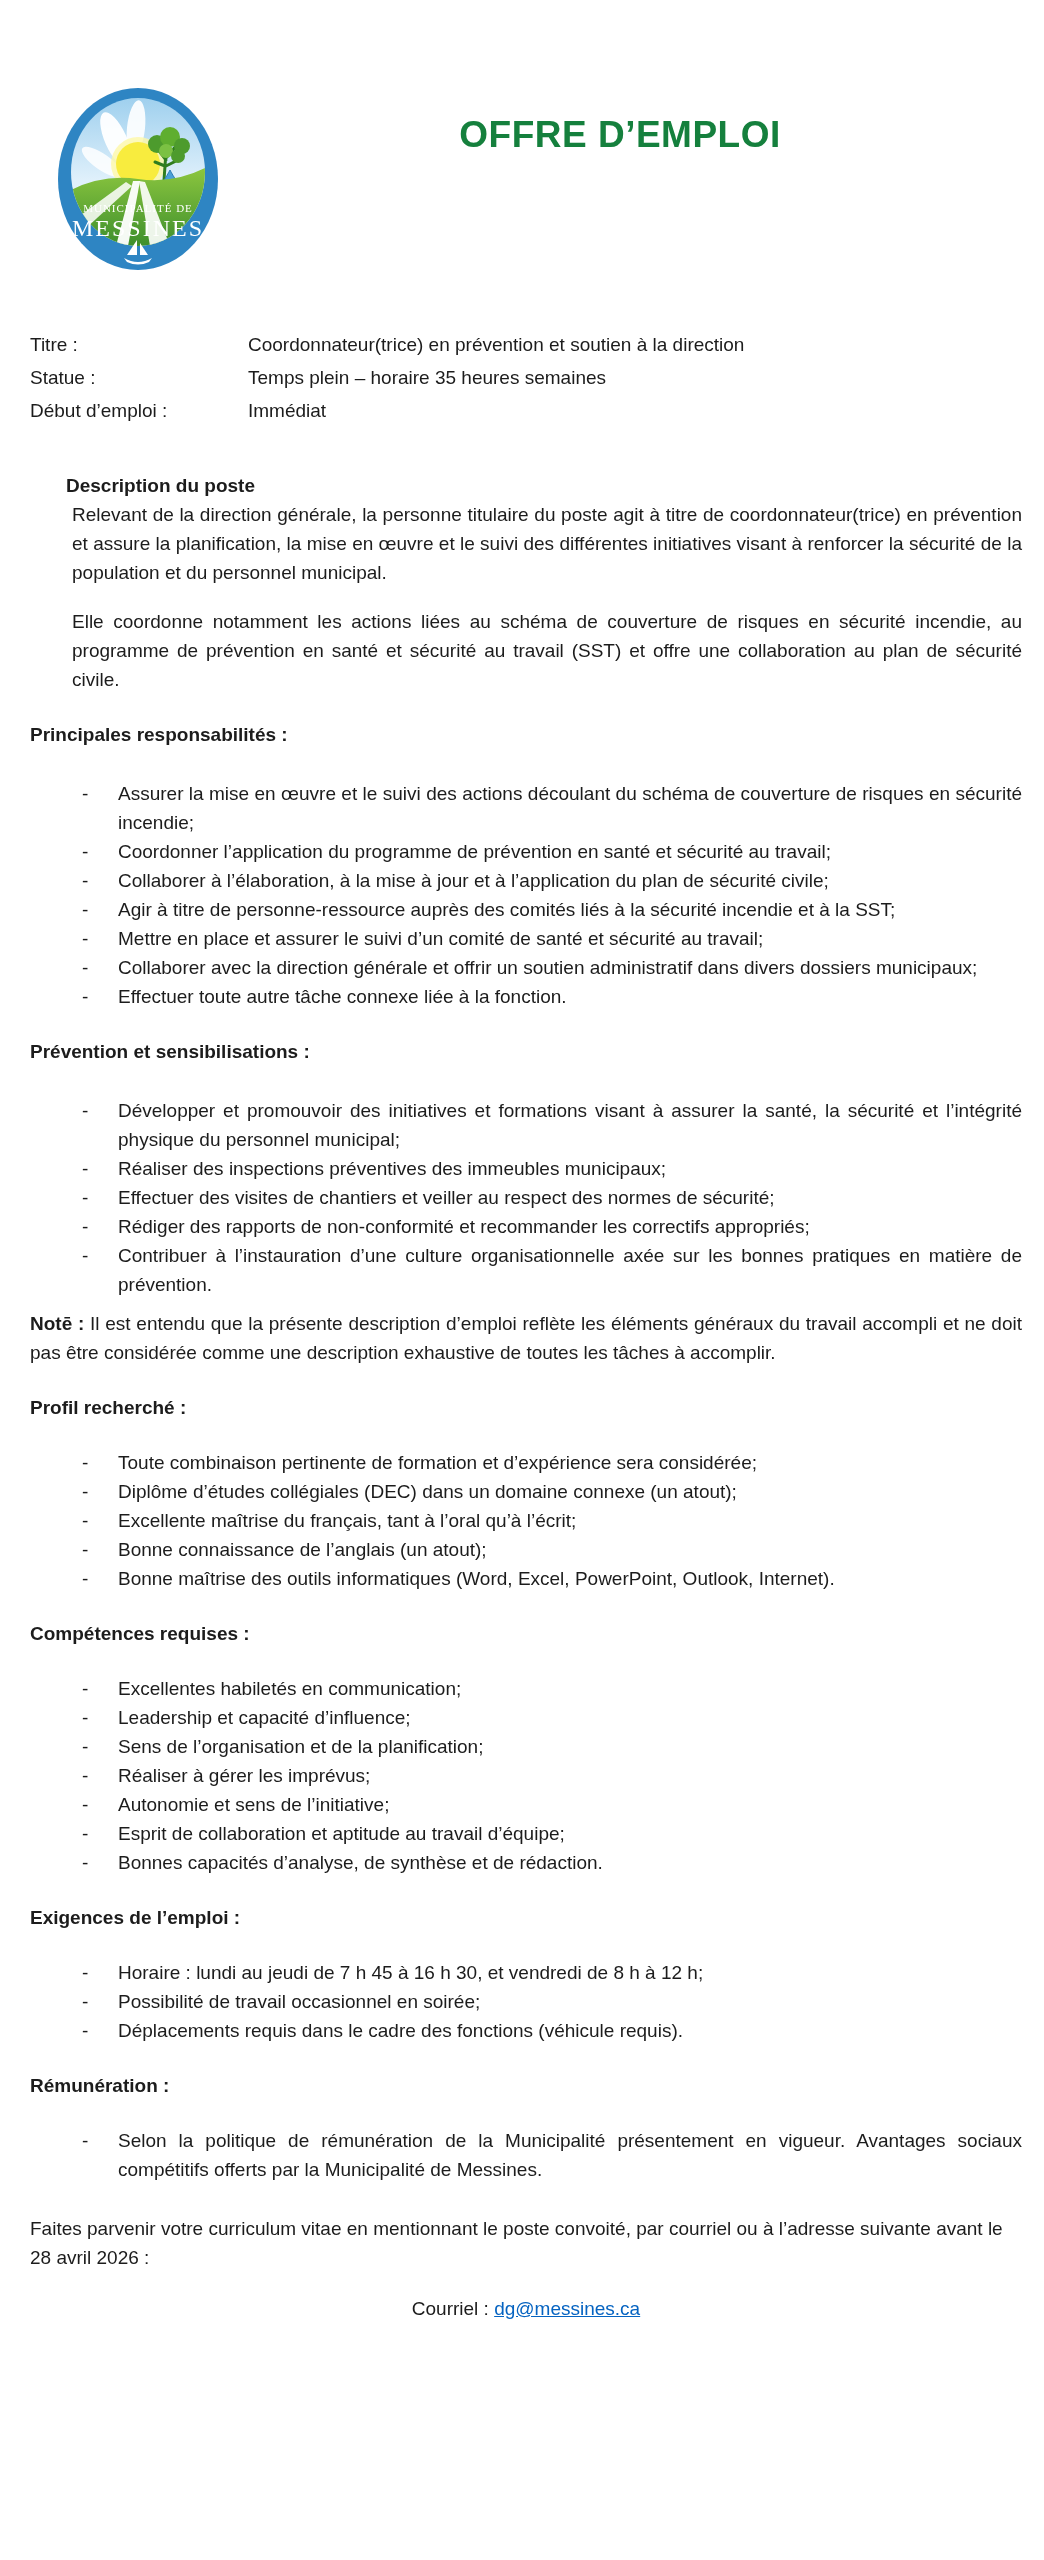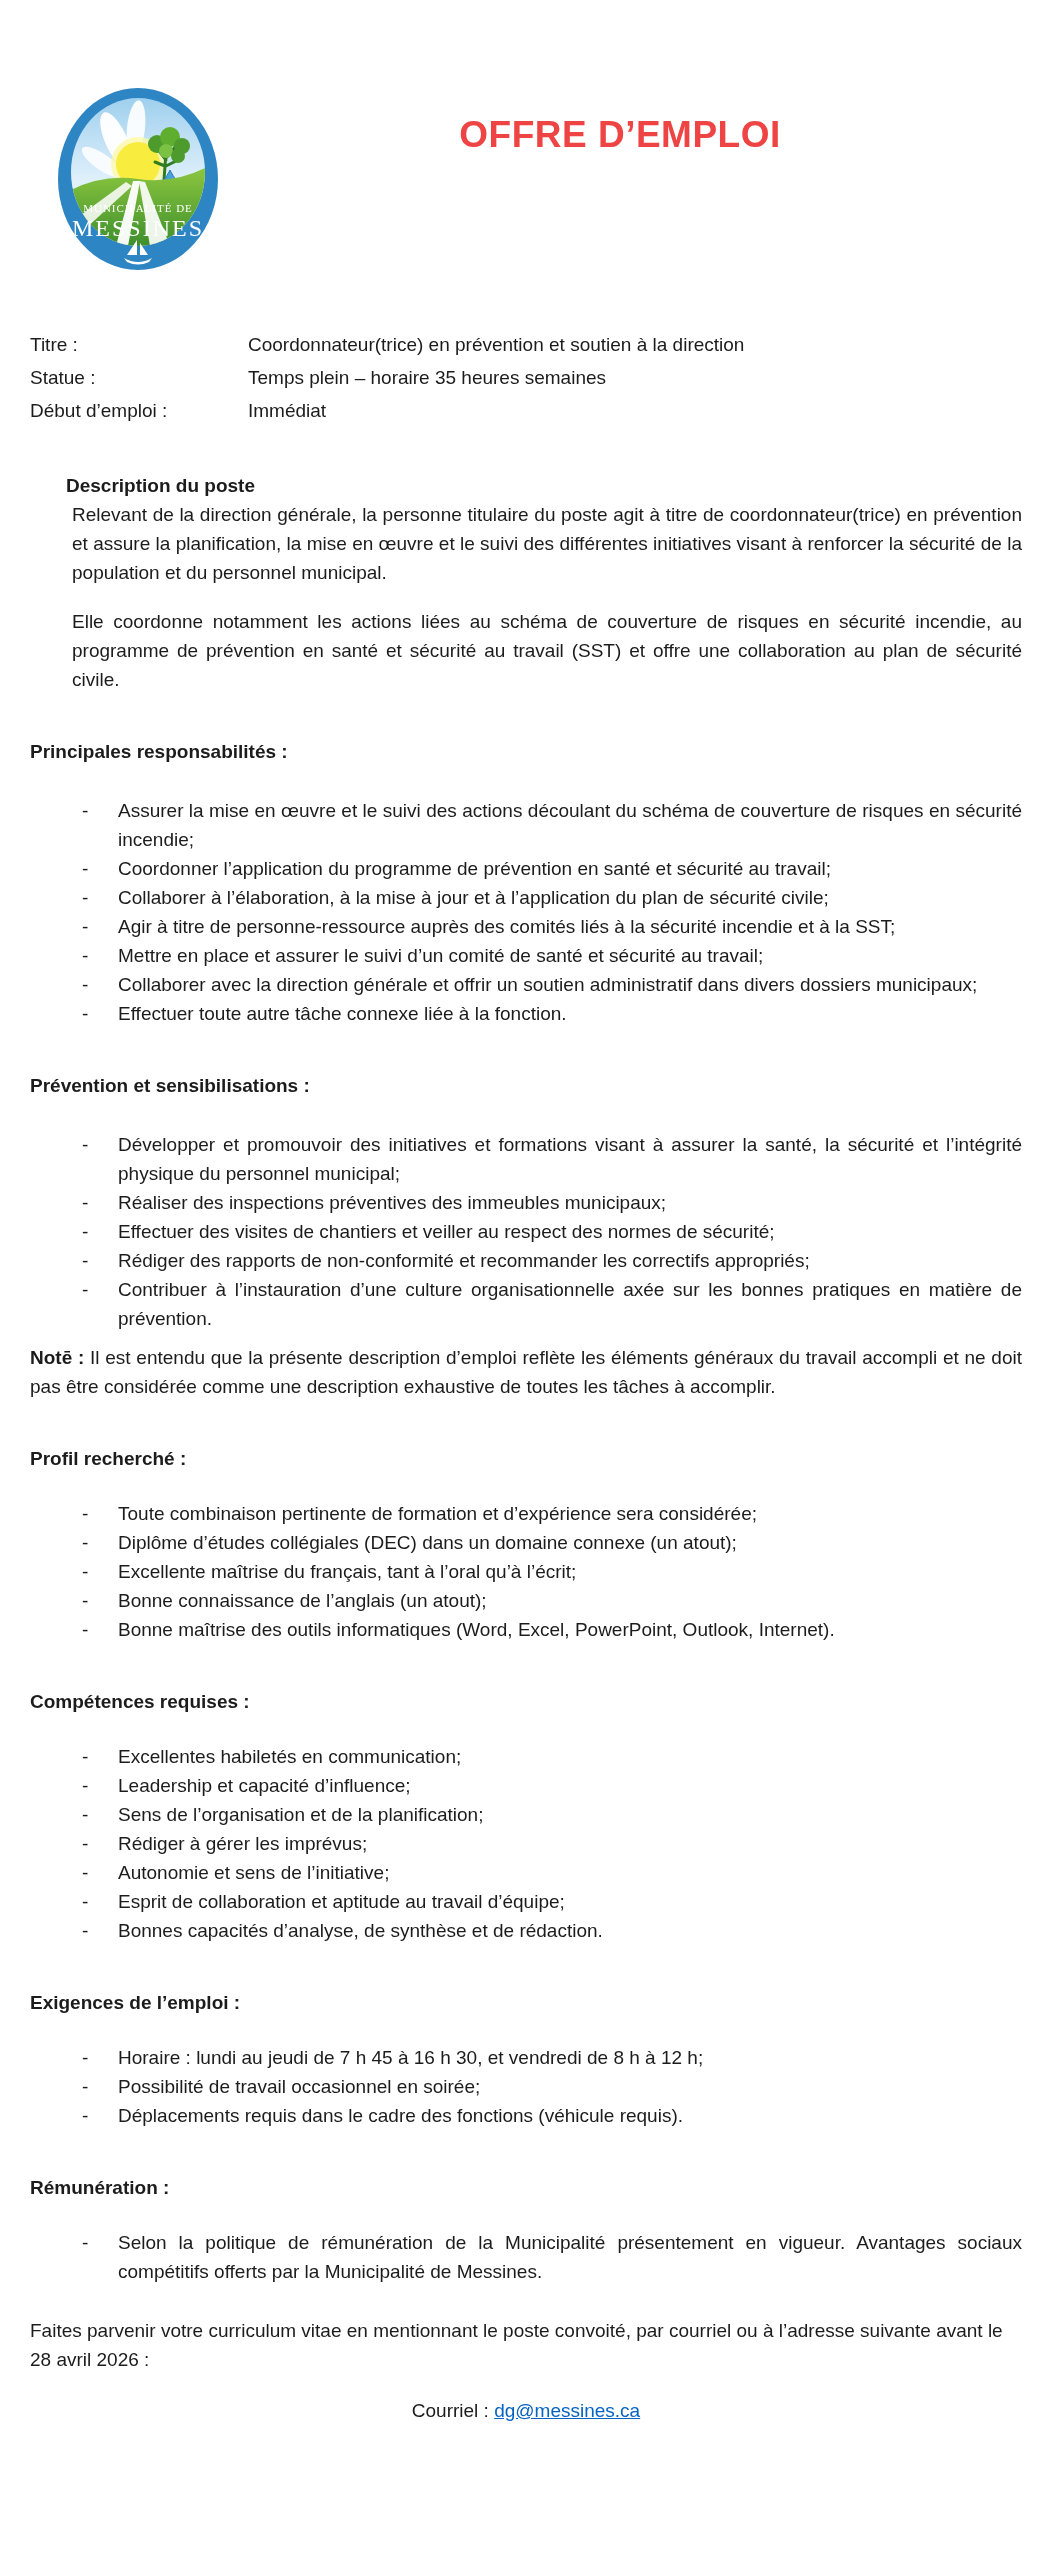--- a/index.html
+++ b/index.html
@@ -7,27 +7,27 @@
     width:1044px;height:2560px;overflow:hidden;box-sizing:border-box;
     background:#ffffff;color:#1c1c1c;
     font-family:"Liberation Sans",sans-serif;
     font-size:19px;line-height:29px;
     padding:0 22px 0 30px;position:relative;
   }
   
   .header{display:flex;align-items:flex-start;padding-top:88px;}
   .logo{width:160px;height:182px;margin-left:28px;flex:0 0 auto;text-align:right;}
   .title-wrap{flex:1;text-align:center;padding-top:26px;}
-  .doc-title{font-size:37px;line-height:42px;font-weight:700;color:#ef4444;letter-spacing:.5px;}
+  .doc-title{font-size:37px;line-height:42px;font-weight:700;color:#15803d;letter-spacing:.5px;}
   
   .meta{margin-top:58px;}
   .meta-row{display:grid;grid-template-columns:218px 1fr;line-height:33px;}
   .meta-label{white-space:nowrap;}
   
-  .sec-heading{font-weight:700;margin-top:43px;}
+  .sec-heading{font-weight:700;margin-top:26px;}
   .sec-heading.first{margin-top:44px;margin-left:36px;}
   .para{margin:0 0 0 42px;text-align:justify;}
   .para + .para{margin-top:20px;}
   ul.bullets{list-style:none;margin:30px 0 0 48px;padding:0;}
   ul.bullets.tight{margin-top:26px;}
   li.bullet{display:flex;}
   li.bullet .dash{flex:0 0 36px;padding-left:4px;}
   li.bullet .btext{flex:1;text-align:justify;}
   .note{margin-top:10px;text-align:justify;}
   .note b{font-weight:700;}
@@ -241,21 +241,21 @@
         <span class="btext">Leadership et capacité d’influence;</span>
       </li>
 
       <li class="bullet">
         <span class="dash">-</span>
         <span class="btext">Sens de l’organisation et de la planification;</span>
       </li>
 
       <li class="bullet">
         <span class="dash">-</span>
-        <span class="btext">Rédiger à gérer les imprévus;</span>
+        <span class="btext">Réaliser à gérer les imprévus;</span>
       </li>
 
       <li class="bullet">
         <span class="dash">-</span>
         <span class="btext">Autonomie et sens de l’initiative;</span>
       </li>
 
       <li class="bullet">
         <span class="dash">-</span>
         <span class="btext">Esprit de collaboration et aptitude au travail d’équipe;</span>

